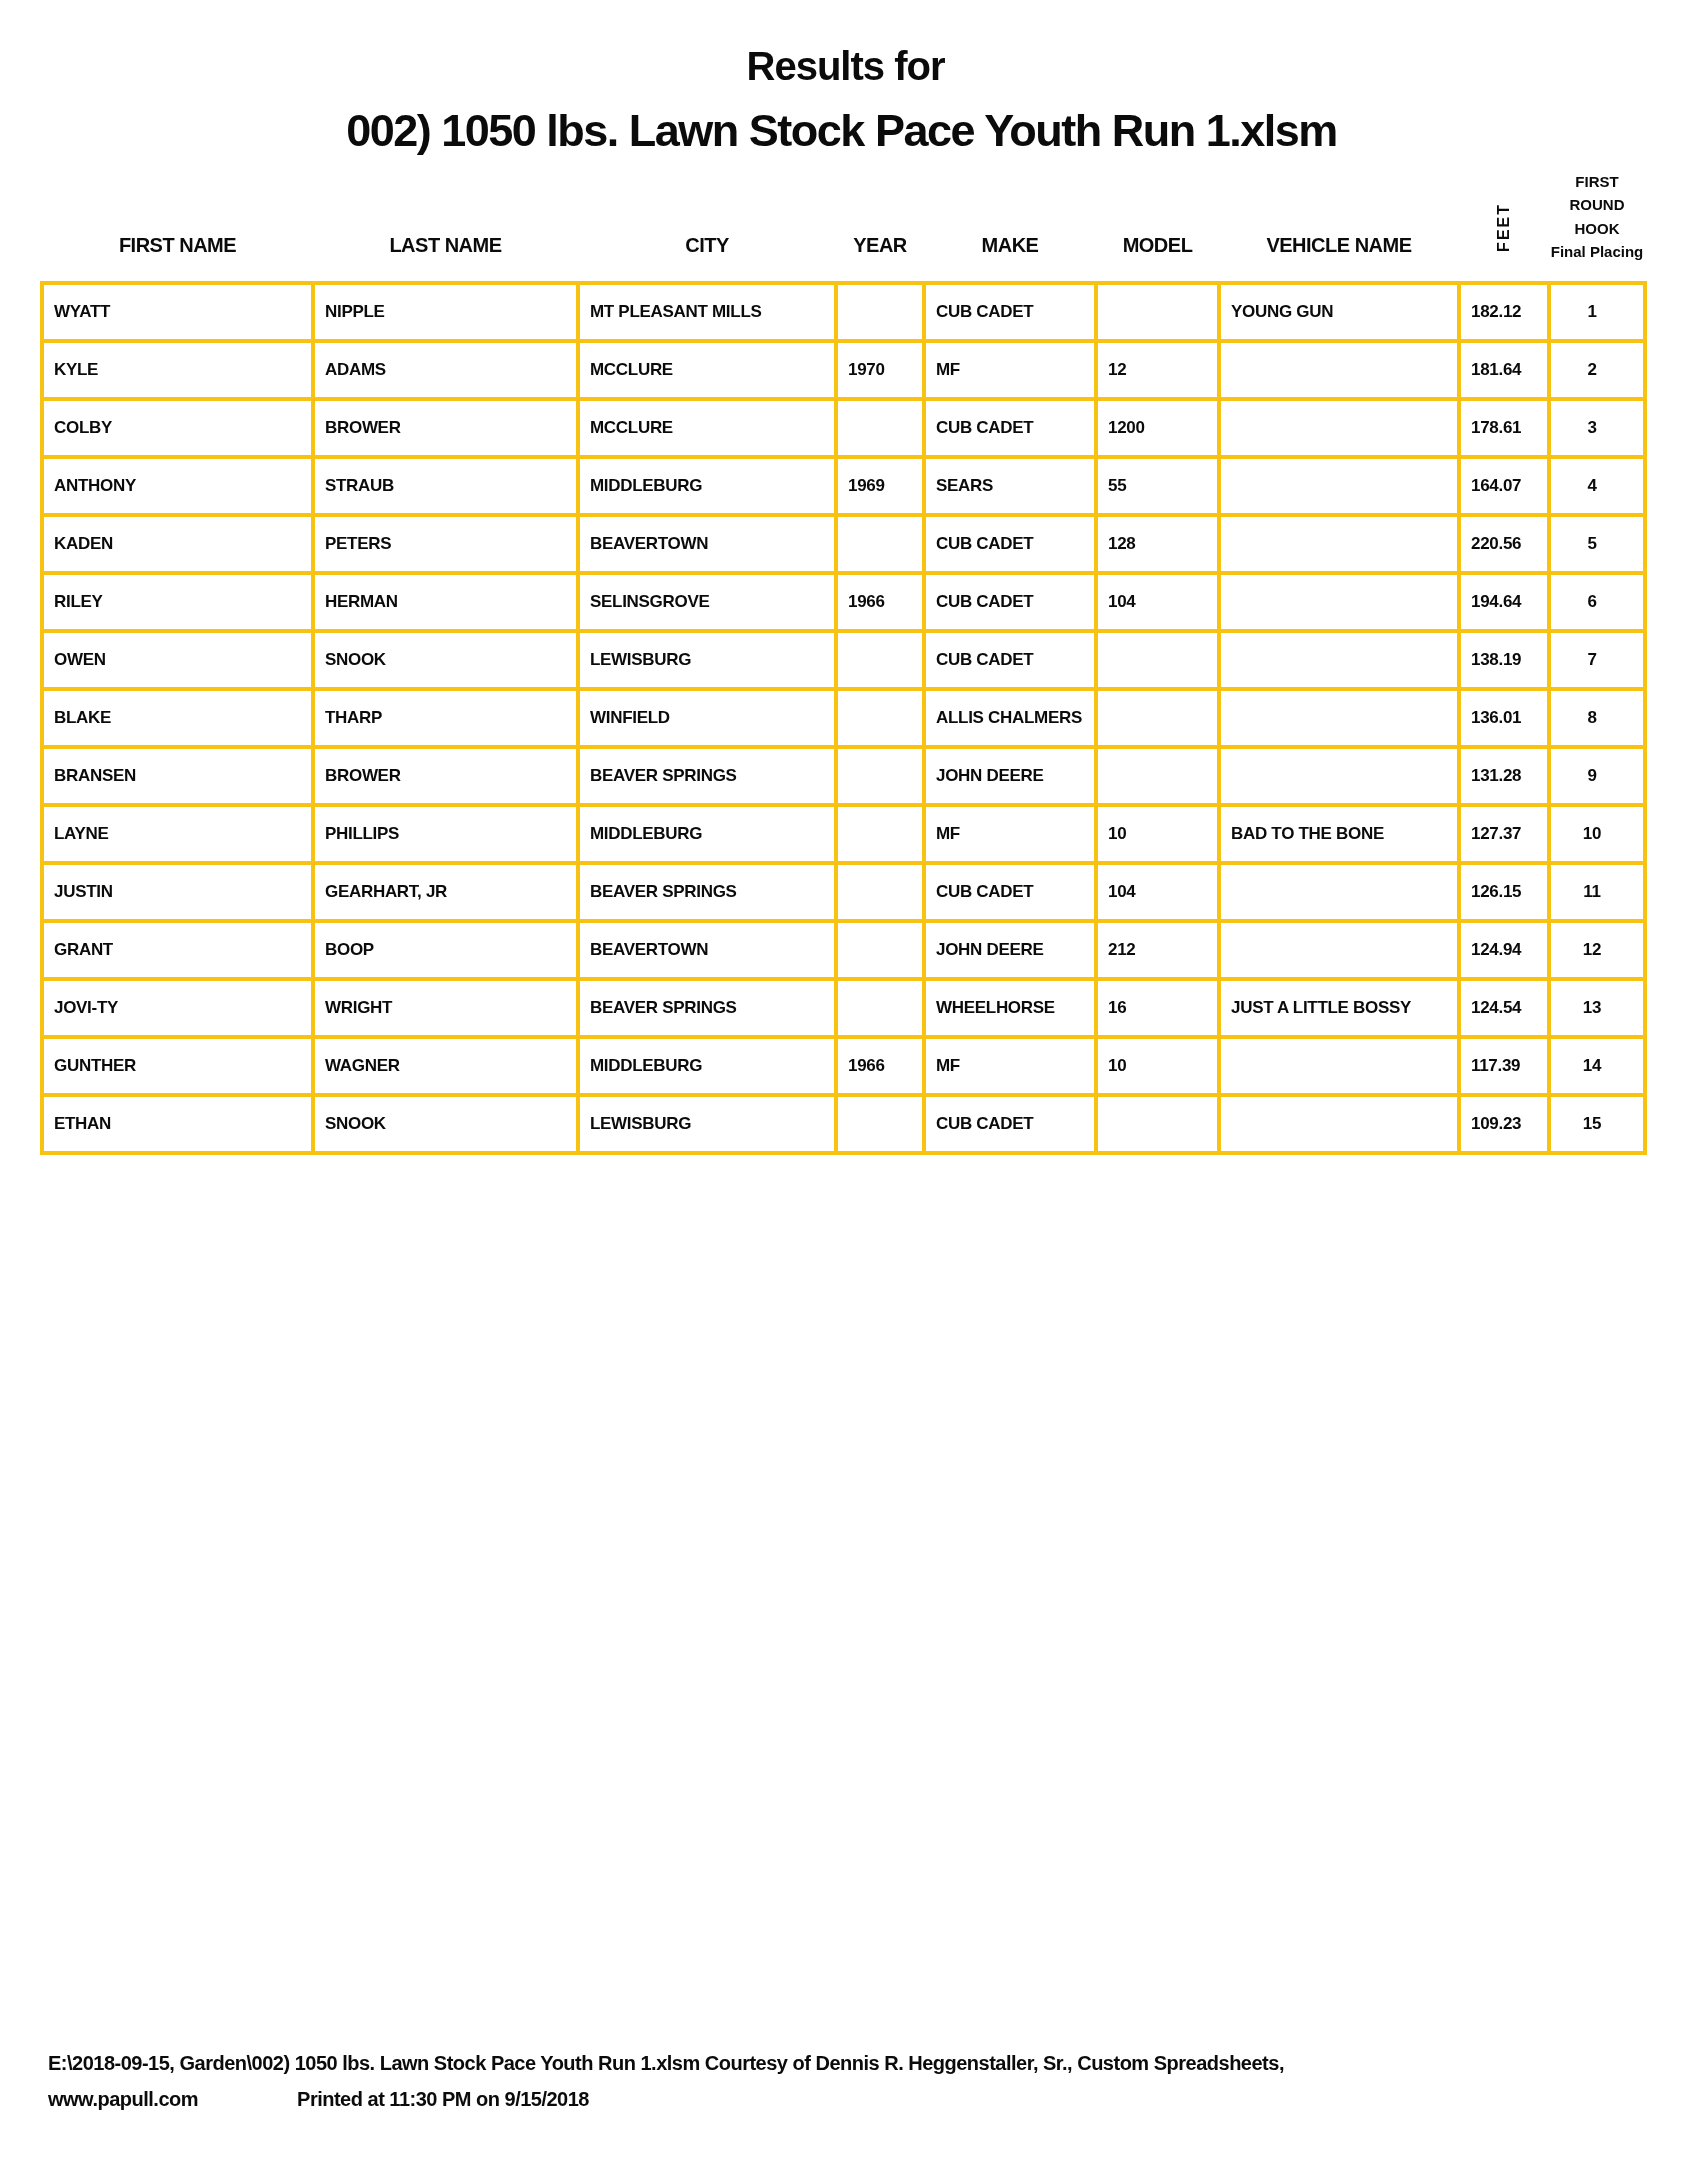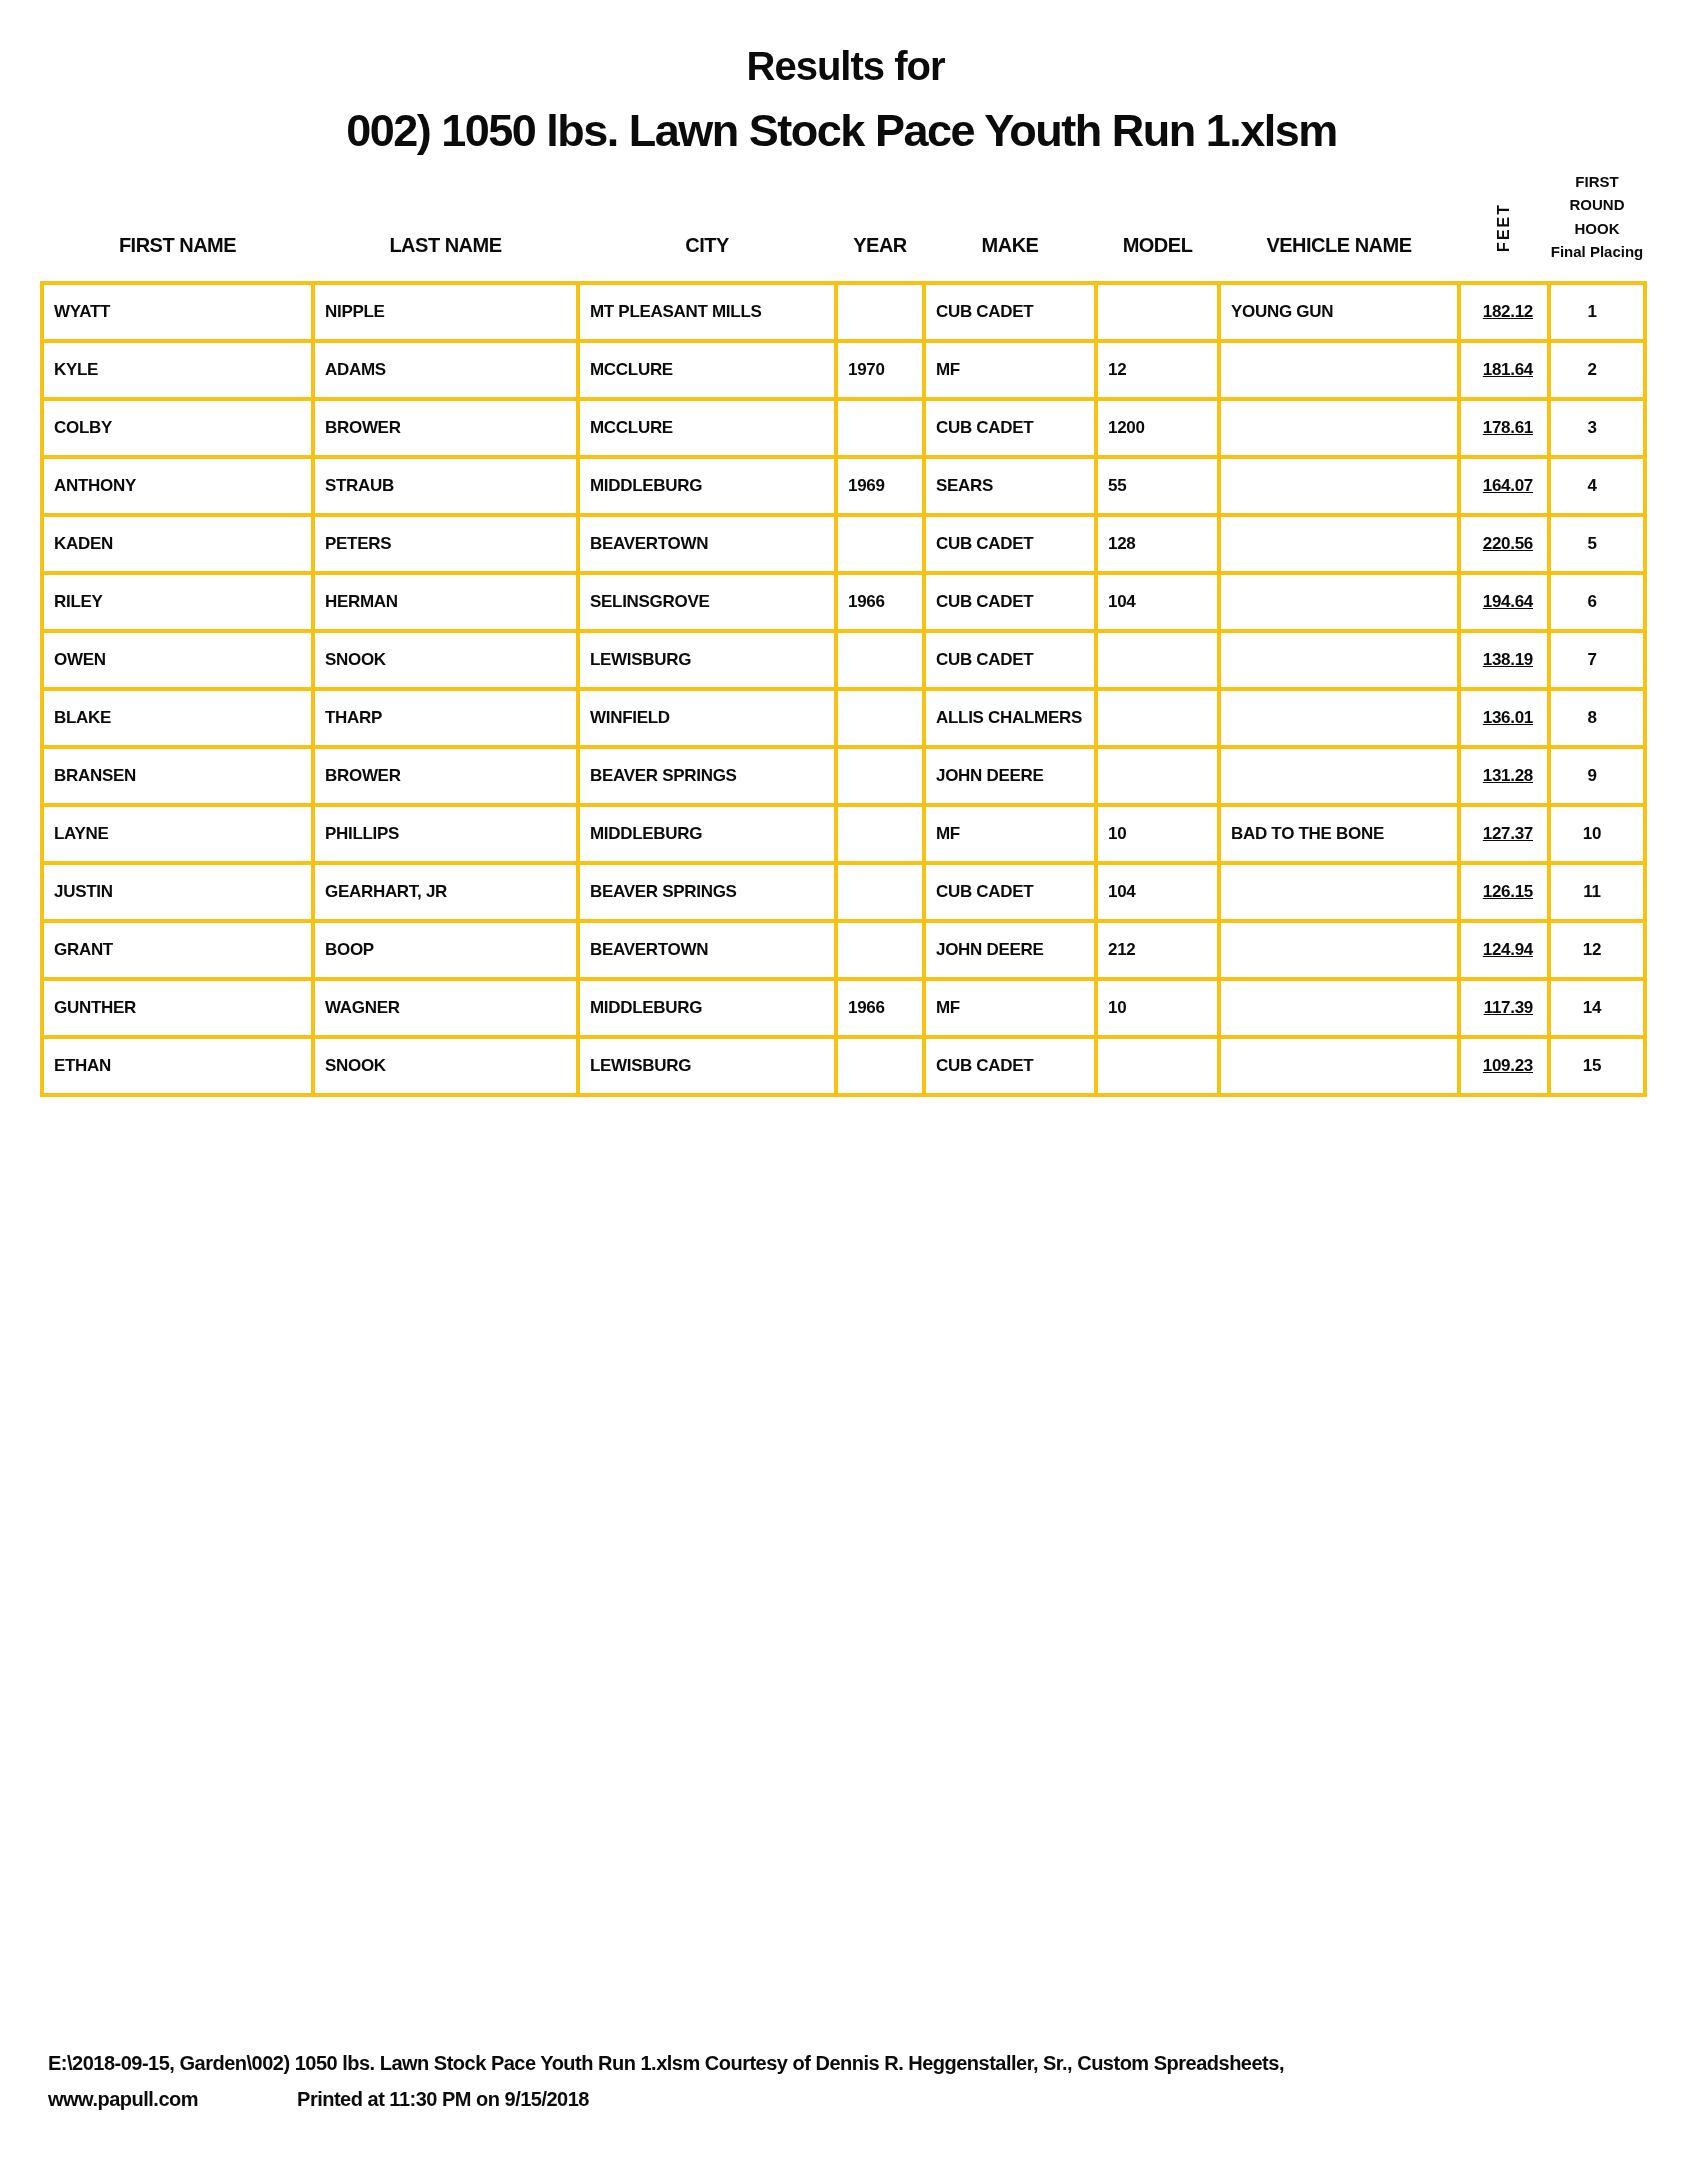--- a/index.html
+++ b/index.html
@@ -87,23 +87,22 @@
     padding: 2px 6px 2px 10px;
     font-size: 17px;
     font-weight: bold;
     letter-spacing: -0.3px;
     background: #ffffff;
     overflow: hidden;
     white-space: nowrap;
     vertical-align: middle;
   }
   tbody td.col-feet {
-    text-align: right;
+    text-align: left;
     padding-right: 14px;
-    text-decoration: underline;
   }
   tbody td.col-placing {
     text-align: center;
     padding-left: 0;
     padding-right: 10px;
   }
   
   .footer {
     position: absolute;
     left: 48px;
@@ -287,20 +286,31 @@
             <td class="col-last-name">BOOP</td>
             <td class="col-city">BEAVERTOWN</td>
             <td class="col-year"></td>
             <td class="col-make">JOHN DEERE</td>
             <td class="col-model">212</td>
             <td class="col-vehicle-name"></td>
             <td class="col-feet">124.94</td>
             <td class="col-placing">12</td>
           </tr>
           <tr>
+            <td class="col-first-name">JOVI-TY</td>
+            <td class="col-last-name">WRIGHT</td>
+            <td class="col-city">BEAVER SPRINGS</td>
+            <td class="col-year"></td>
+            <td class="col-make">WHEELHORSE</td>
+            <td class="col-model">16</td>
+            <td class="col-vehicle-name">JUST A LITTLE BOSSY</td>
+            <td class="col-feet">124.54</td>
+            <td class="col-placing">13</td>
+          </tr>
+          <tr>
             <td class="col-first-name">GUNTHER</td>
             <td class="col-last-name">WAGNER</td>
             <td class="col-city">MIDDLEBURG</td>
             <td class="col-year">1966</td>
             <td class="col-make">MF</td>
             <td class="col-model">10</td>
             <td class="col-vehicle-name"></td>
             <td class="col-feet">117.39</td>
             <td class="col-placing">14</td>
           </tr>

